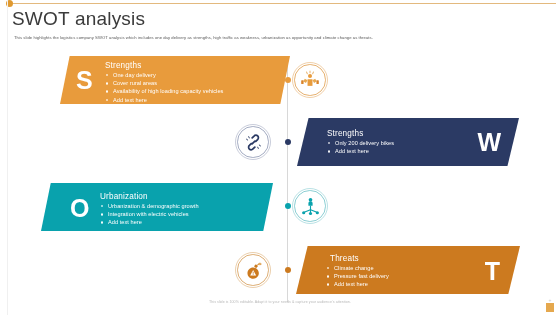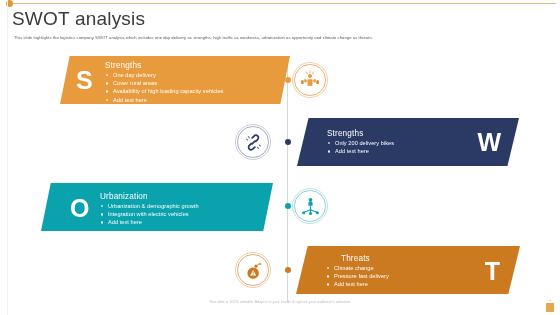--- a/index.html
+++ b/index.html
@@ -300,21 +300,21 @@
       <circle cx="4.2" cy="19.1" r="1.8" fill="#09A2AD"></circle>
       <circle cx="19.8" cy="19.1" r="1.8" fill="#09A2AD"></circle>
       <circle cx="12" cy="20" r="1.8" fill="#09A2AD"></circle>
     </svg>
   </div>
 
   <div class="banner banner-right" style="left:296px; top:246px; width:224px;">
     <div class="shape" style="background:#CC7A1F;"></div>
     <div class="banner-content">
       <div class="big-letter" style="right:20px; top:13px;">T</div>
-      <div class="b-title" style="left:45px; top:8px;">Threats</div>
+      <div class="b-title" style="left:34px; top:8px;">Threats</div>
       <ul class="b-list" style="left:31px; top:18px;">
         <li>Climate change</li>
         <li>Pressure fast delivery</li>
         <li>Add text here</li>
       </ul>
     </div>
   </div>
   <div class="node-dot" style="top:267px; background:#CC7A1F;"></div>
   <div class="icon-circle" style="left:235px; top:252px; color:#D9A566;">
     <span class="ring-outer"></span>

